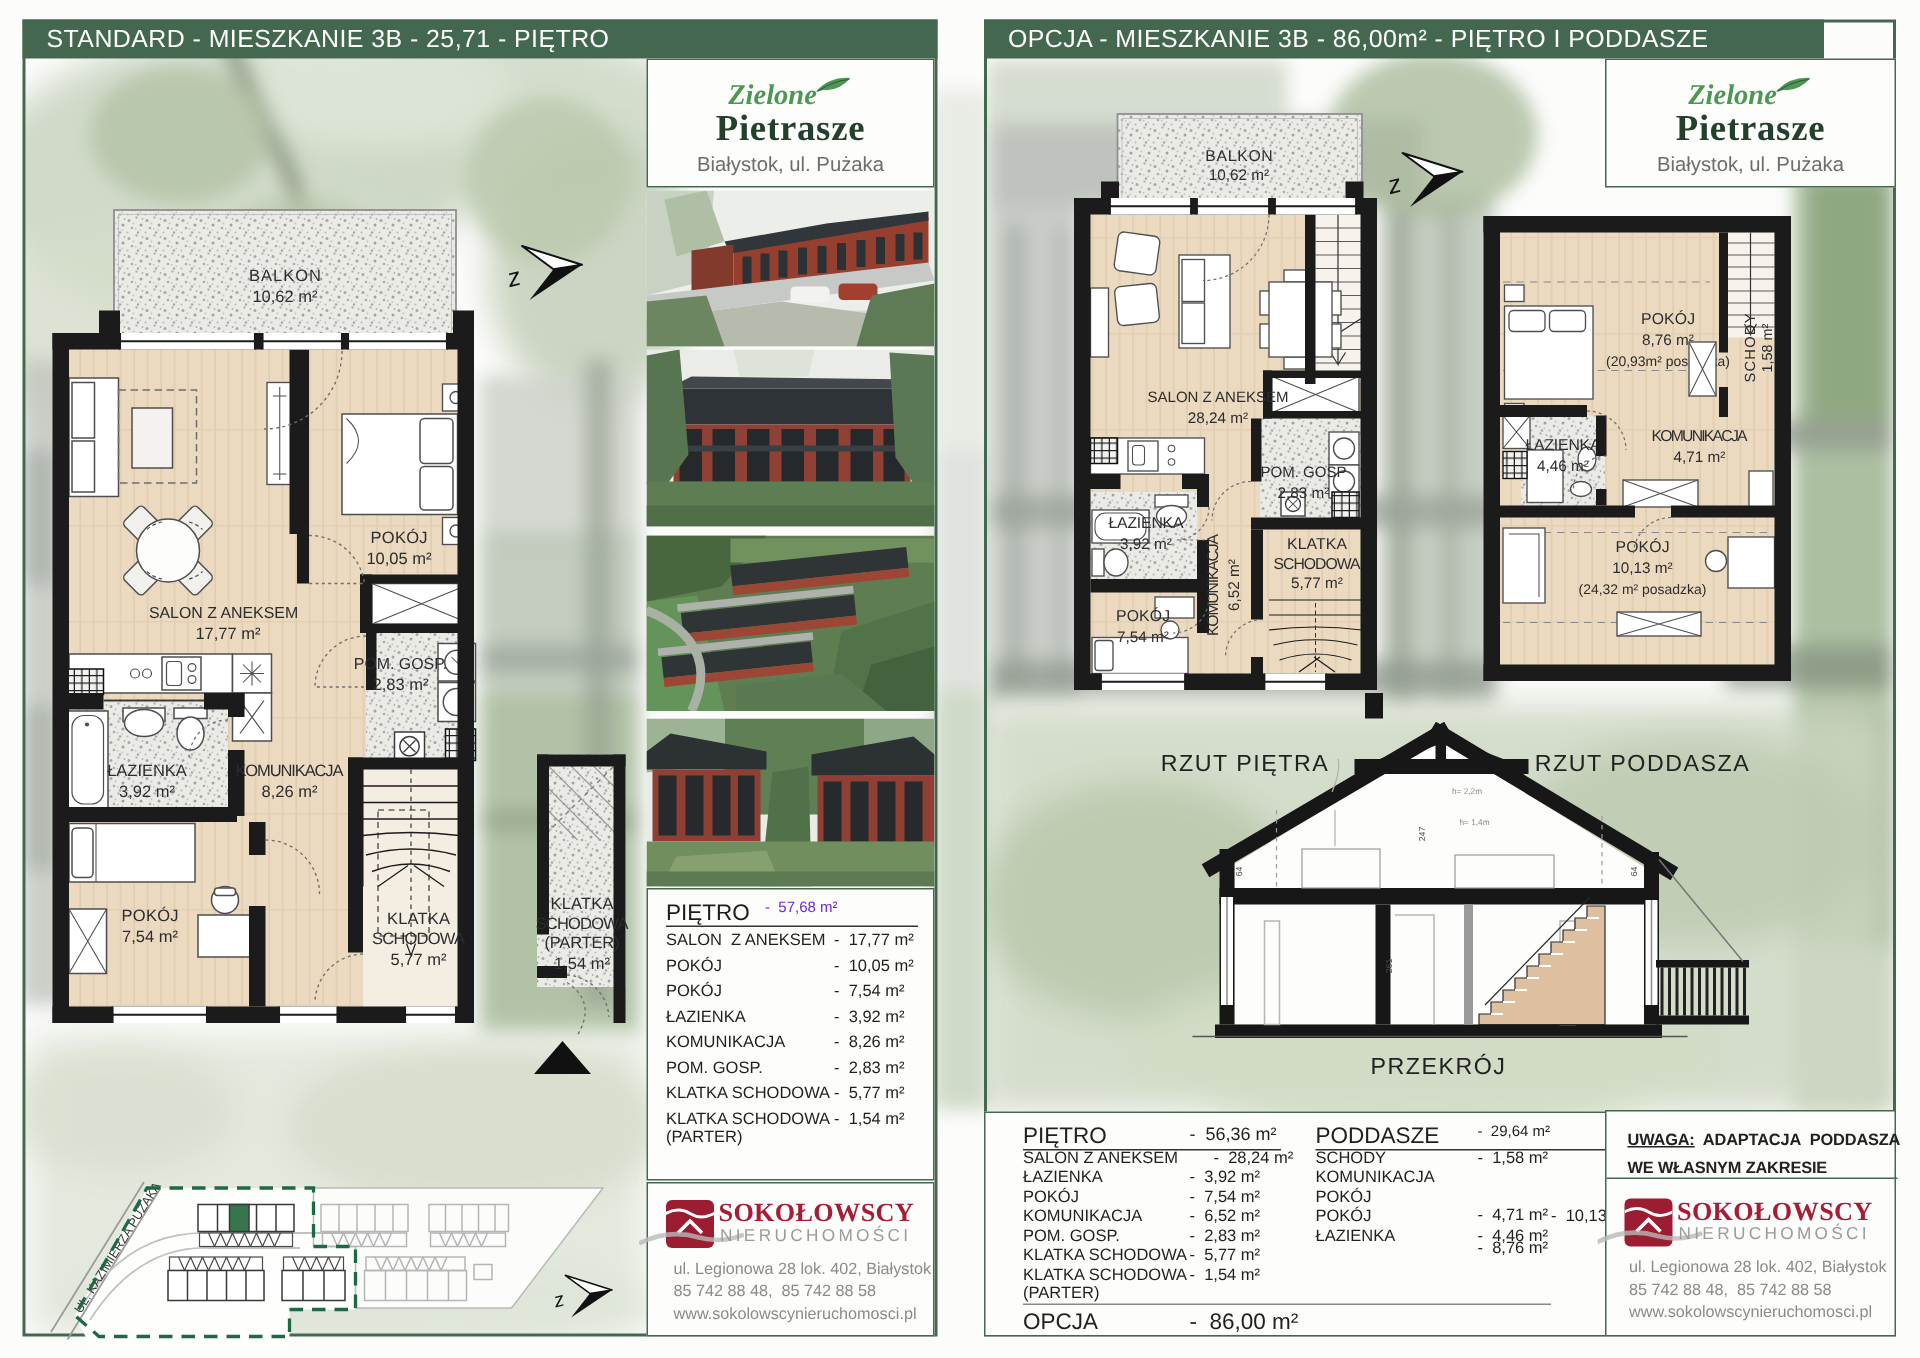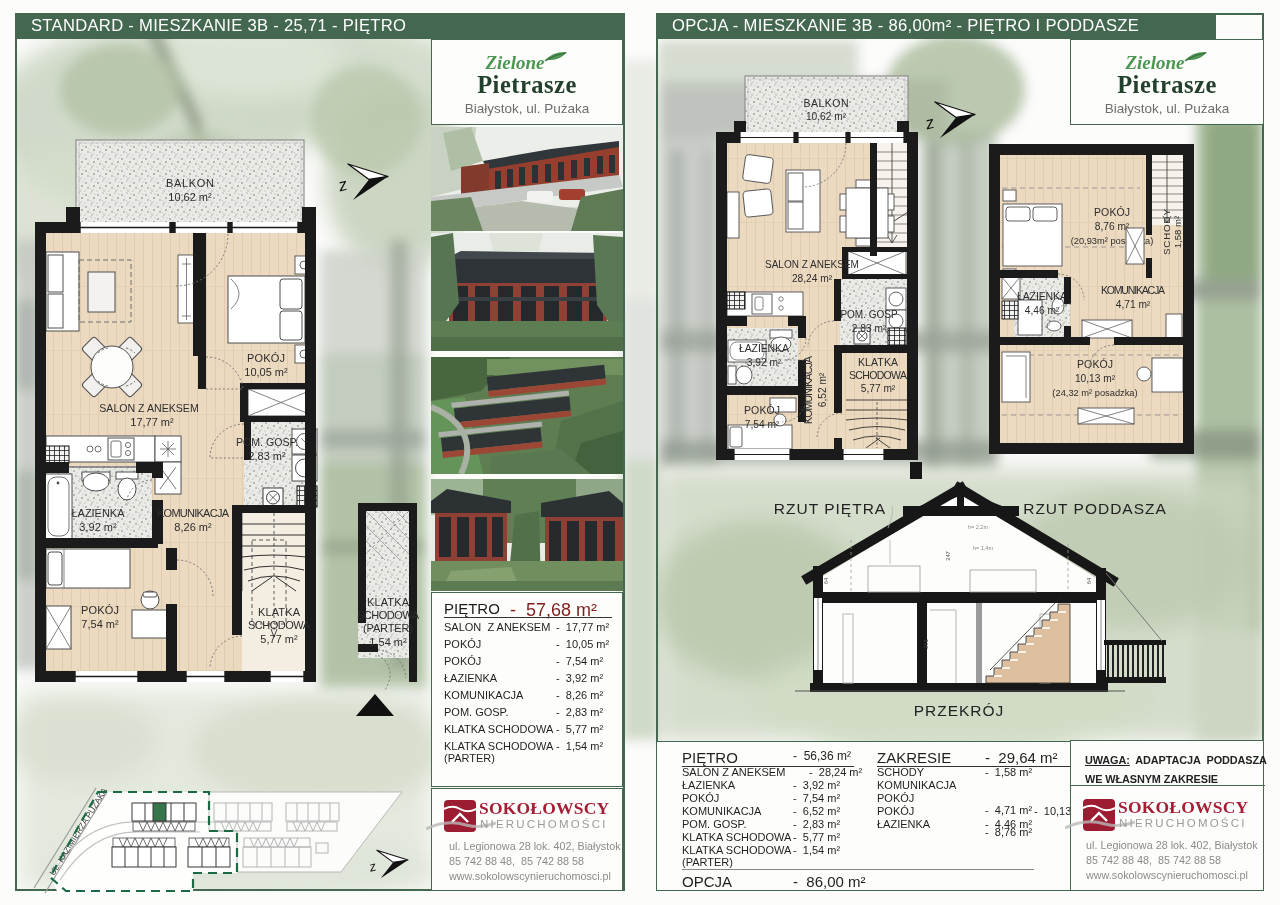--- a/index.html
+++ b/index.html
@@ -218,21 +218,21 @@
   <polygon points="84,36 108,32 110,112 76,112" fill="#51714a"></polygon>
   <rect x="0" y="82" width="192" height="30" fill="#718e5e"></rect>
   <polygon points="20,92 80,88 90,112 10,112" fill="#86a070"></polygon>
   <rect x="0" y="102" width="192" height="10" fill="#5d7b52"></rect>
 </svg>
 
 <div class="box" style="left:431px;top:592px;width:192px;height:195px;"></div>
 <div class="abs tbl" style="left:0;top:0;">
 
   <div class="abs" style="left:444px;top:600px;font-size:15px;color:#1c1c1c;">PIĘTRO</div>
-  <div class="abs" style="left:510px;top:600px;font-size:18px;color:#7f1d1d;">-&nbsp; 57,68 m²</div>
+  <div class="abs" style="left:510px;top:600px;font-size:10px;color:#6d28d9;">-&nbsp; 57,68 m²</div>
   <div class="abs" style="left:444px;top:617px;width:168px;border-top:1.4px solid #333;"></div>
 
   <div class="abs" style="left:444px;top:621px;">SALON&nbsp; Z ANEKSEM</div>
     <div class="abs" style="left:556px;top:621px;">-&nbsp; 17,77 m²</div>
   <div class="abs" style="left:444px;top:638px;">POKÓJ</div>
     <div class="abs" style="left:556px;top:638px;">-&nbsp; 10,05 m²</div>
   <div class="abs" style="left:444px;top:655px;">POKÓJ</div>
     <div class="abs" style="left:556px;top:655px;">-&nbsp; 7,54 m²</div>
   <div class="abs" style="left:444px;top:672px;">ŁAZIENKA</div>
     <div class="abs" style="left:556px;top:672px;">-&nbsp; 3,92 m²</div>
@@ -273,22 +273,22 @@
   <div style="color:#6d6d6d;font-size:13.5px;margin-top:4px;">Białystok, ul. Pużaka</div>
 </div>
 
 <div class="box" style="left:656px;top:741px;width:415px;height:150px;"></div>
 <div class="abs" style="font-size:11px;color:#1f1f1f;">
 
   <div class="abs" style="left:682px;top:749px;font-size:15px;">PIĘTRO</div>
   <div class="abs" style="left:793px;top:749px;font-size:12px;">-&nbsp; 56,36 m²</div>
   <div class="abs" style="left:682px;top:766px;width:172px;border-top:1.3px solid #333;"></div>
 
-  <div class="abs" style="left:877px;top:749px;font-size:15px;">ZAKRESIE</div>
-  <div class="abs" style="left:985px;top:749px;font-size:15px;">-&nbsp; 29,64 m²</div>
+  <div class="abs" style="left:877px;top:749px;font-size:15px;">PODDASZE</div>
+  <div class="abs" style="left:985px;top:749px;font-size:10px;">-&nbsp; 29,64 m²</div>
   <div class="abs" style="left:877px;top:766px;width:196px;border-top:1.3px solid #333;"></div>
 
   <div class="abs" style="left:682px;top:766px;">SALON Z ANEKSEM</div>
     <div class="abs" style="left:793px;top:766px;margin-left:16px;">-&nbsp; 28,24 m²</div>
   <div class="abs" style="left:682px;top:779px;">ŁAZIENKA</div>
     <div class="abs" style="left:793px;top:779px;">-&nbsp; 3,92 m²</div>
   <div class="abs" style="left:682px;top:792px;">POKÓJ</div>
     <div class="abs" style="left:793px;top:792px;">-&nbsp; 7,54 m²</div>
   <div class="abs" style="left:682px;top:805px;">KOMUNIKACJA</div>
     <div class="abs" style="left:793px;top:805px;">-&nbsp; 6,52 m²</div>

